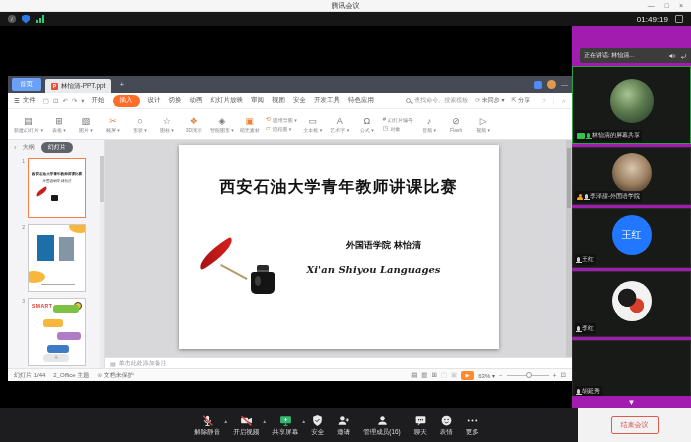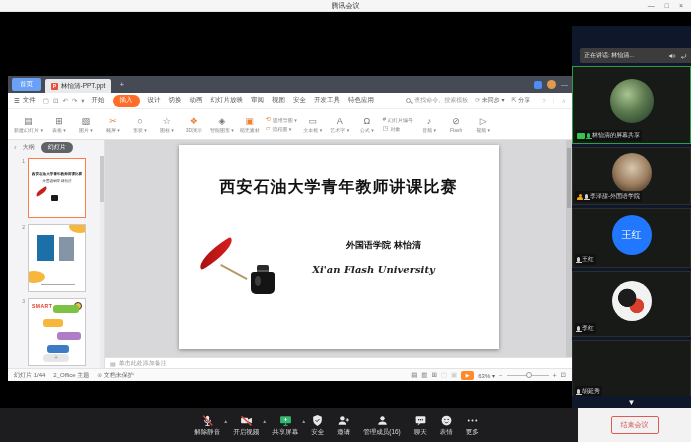--- a/index.html
+++ b/index.html
@@ -138,21 +138,21 @@
     align-items:center; padding:0 6px; gap:8px; font-size:6px; color:#666; }
   .sb-right { margin-left:auto; display:flex; align-items:center; gap:4px; }
   .sb-ic { color:#777; font-size:6.5px; } .sb-ic.dim { color:#ccc; }
   .play-pill { width:13px; height:9px; background:#ff8a2a; border-radius:2px; color:#fff;
     font-size:5px; text-align:center; line-height:9px; }
   .zoom-slider { width:42px; height:1px; background:#bbb; position:relative; }
   .zoom-slider i { position:absolute; left:45%; top:-2.5px; width:6px; height:6px; background:#fff;
     border:1px solid #999; border-radius:50%; }
 
   
-  .sidebar { position:absolute; right:0; top:0; width:119px; height:382px; background:#0f172a; }
+  .sidebar { position:absolute; right:0; top:0; width:119px; height:382px; background:#a21caf; }
   .speaking { position:absolute; top:22px; left:8px; right:0; height:15px; background:#3c3c3c;
     border-radius:2px 0 0 2px; display:flex; align-items:center; padding:0 4px; gap:3px; }
   .speaking-txt { flex:1; color:#e6e6e6; font-size:6px; white-space:nowrap; overflow:hidden; }
   .speaking svg { flex:none; }
   .tiles { position:absolute; top:40px; left:0; right:0; bottom:12px; display:flex;
     flex-direction:column; gap:3px; overflow:hidden; }
   .tile { position:relative; background:#181a18; border:1px solid #2c2e2c; flex:none; }
   .tile.active { border:1px solid #2f9e44; }
   .avatar { position:absolute; left:50%; top:45%; transform:translate(-50%,-50%); border-radius:50%;
     display:flex; align-items:center; justify-content:center; color:#fff; font-size:10px; }
@@ -196,20 +196,35 @@
   <div class="titlebar">
     <div class="tb-side"></div>
     <div class="tb-title">腾讯会议</div>
     <div class="tb-controls" id="winControls">
         <span>—</span>
         <span>□</span>
         <span>×</span>
       </div>
   </div>
 
+  <div class="meetbar">
+    <div class="mb-left">
+      <span class="ic-info">i</span>
+      <span class="ic-shield"></span>
+      <span class="ic-signal">
+          <i></i>
+          <i></i>
+          <i></i>
+        </span>
+    </div>
+    <div class="mb-right">
+      <span class="mb-timer">01:49:19</span>
+      <span class="ic-fullscreen"></span>
+    </div>
+  </div>
 
   <div class="stage">
 
     <div class="wps">
 
       <div class="wps-tabbar">
         <span class="home-btn">首页</span>
         <span class="doc-tab">
           <span class="doc-ic">P</span>
           <span>林怡清-PPT.ppt</span>
@@ -386,21 +401,21 @@
               <i></i>
             </div>
         </div>
 
         <div class="main-col">
           <div class="slide-area">
             <div class="slide">
               <div class="slide-title">西安石油大学青年教师讲课比赛</div>
               <div class="slide-byline">外国语学院 林怡清</div>
               <div class="slide-en">
-                <div>Xi'an Flash University</div>
+                <div>Xi'an Shiyou Languages</div>
               </div>
               <div class="feather"></div>
               <div class="quill-stem"></div>
               <div class="ink-cap"></div>
               <div class="ink-body"></div>
             </div>
             <div class="area-scroll">
                 <i></i>
               </div>
           </div>

